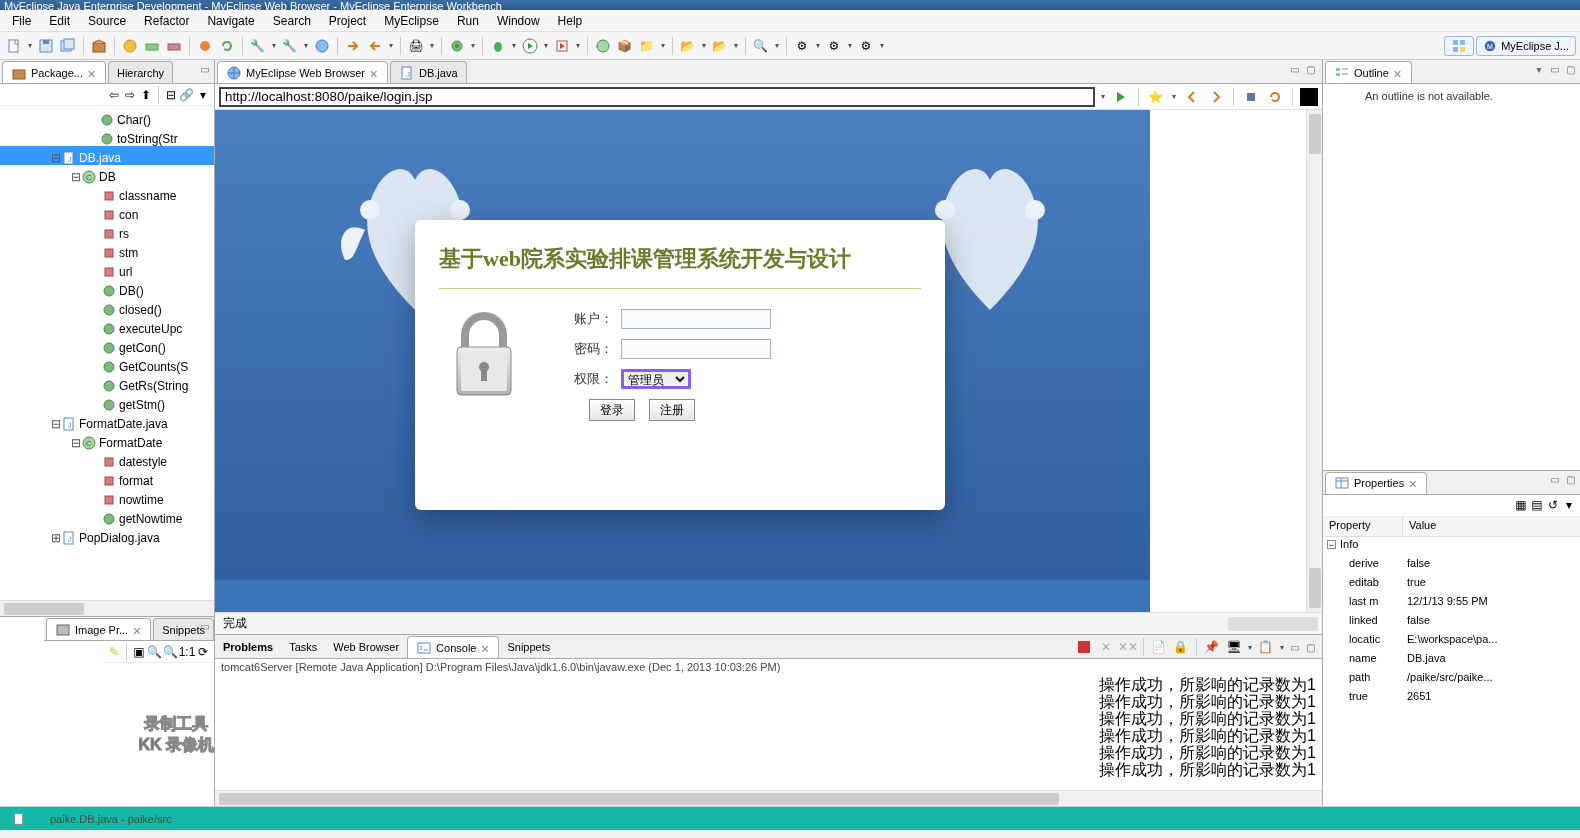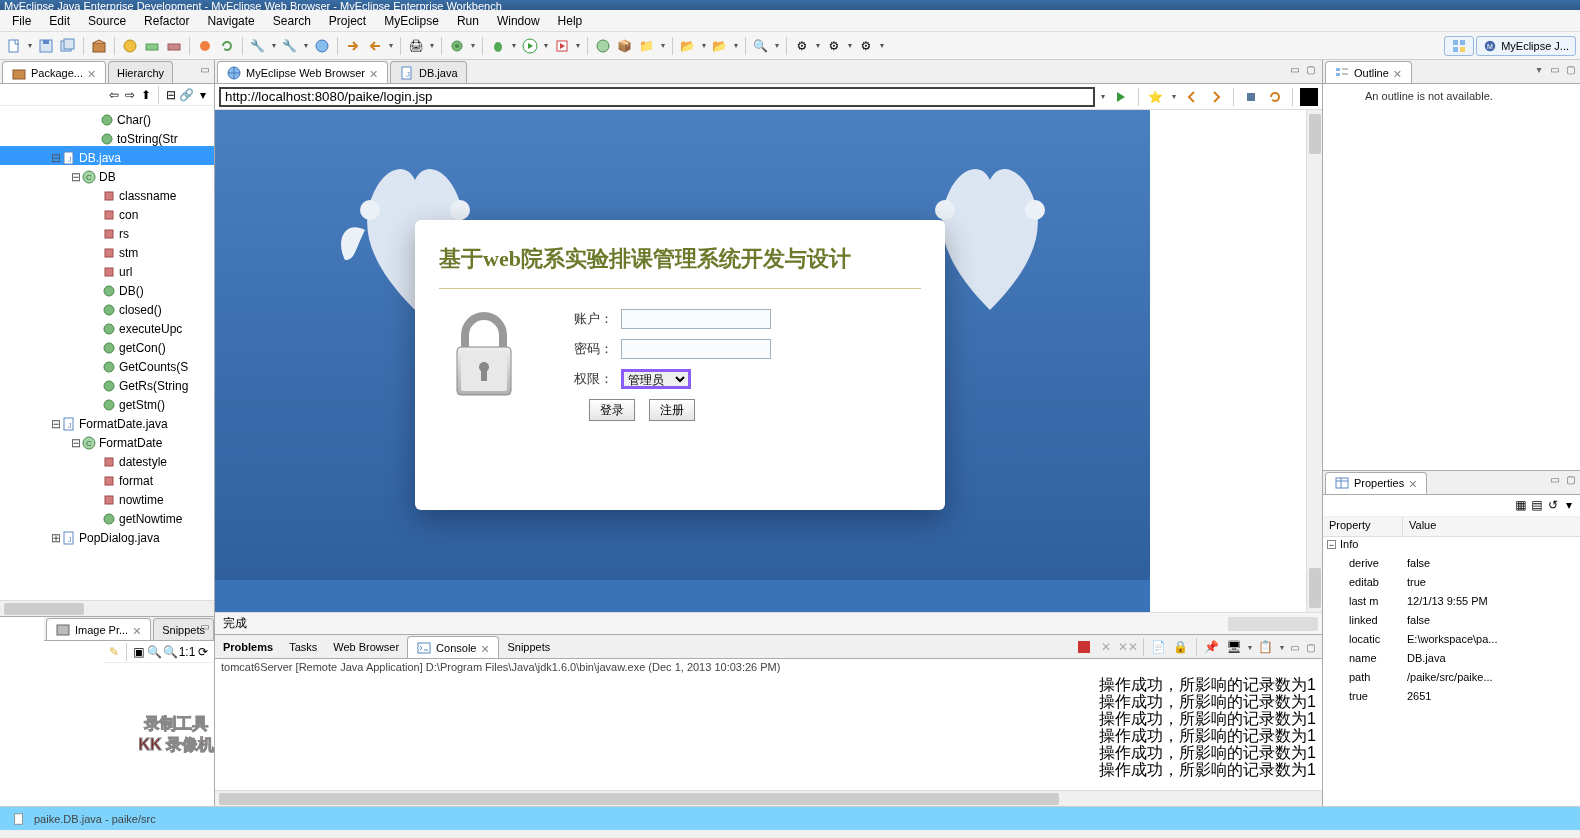--- a/index.html
+++ b/index.html
@@ -34,21 +34,21 @@
   .tree-row.selected { background: #3399ff; color: #fff; }
   .tree-indent { display: inline-block; }
   .tree-toggle { width: 12px; text-align: center; color: #555; cursor: pointer; }
   .tree-icon { width: 14px; height: 14px; margin-right: 3px; }
   .scroll-h { height: 16px; background: #f0f0f0; border-top: 1px solid #ddd; position: relative; }
   .scroll-h .thumb { position: absolute; left: 4px; width: 80px; height: 12px; top: 2px; background: #ccc; border-radius: 2px; }
   
   
   .lower-left { height: 190px; border-top: 1px solid #aaa; display: flex; flex-direction: column; align-items: flex-end; }
   .watermark-area { flex: 1; display: flex; align-items: center; justify-content: center; }
-  .watermark { text-align:center; color:#7f1d1d; font-weight:bold; font-size:16px; -webkit-text-stroke:1px #888; }
+  .watermark { text-align:center; color:#737373; font-weight:bold; font-size:16px; -webkit-text-stroke:1px #888; }
   
   
   .center-panel { flex: 1; display: flex; flex-direction: column; background: #fff; }
   .editor-tabs { height: 24px; background: #f0f0f0; border-bottom: 1px solid #aaa; display: flex; align-items: flex-end; position: relative; }
   .editor-tab { height: 22px; padding: 2px 8px; background: #fff; border: 1px solid #aaa; border-bottom: none; border-radius: 4px 4px 0 0; display: flex; align-items: center; gap: 4px; margin-left: 2px; font-size: 11px; }
   .editor-tab.inactive { background: #e8e8e8; }
   .editor-controls { position: absolute; right: 4px; top: 2px; display: flex; gap: 2px; }
   .url-bar { height: 26px; display: flex; align-items: center; padding: 0 4px; gap: 4px; border-bottom: 1px solid #ddd; }
   .url-input { flex: 1; height: 20px; border: 2px solid #404040; padding: 0 4px; background: #fff; }
   .browser-content { flex: 1; position: relative; overflow: auto; background: #fff; display:flex; }
@@ -101,21 +101,21 @@
   .props-row { height:19px; display:flex; }
   .props-key { width:80px; padding:1px 6px; }
   .props-val { flex:1; padding:1px 4px; }
   .props-group { padding:1px 4px; }
   .persp-btn { height:20px; background:#eef4fc; border:1px solid #99b8dd; border-radius:3px; padding:0 6px; display:flex; align-items:center; gap:4px; font-size:11px; }
   
   .right-panel .tabs-row, .left-panel .tabs-row { position:relative; }
   .mini-btns { position:absolute; right:2px; top:2px; display:flex; gap:2px; }
   .mini-btn { width:14px; height:14px; font-size:10px; color:#666; display:flex; align-items:center; justify-content:center; }
   
-  .bottom-status { height:24px; border-top:1px solid #ccc; background:#7dd3fc; display:flex; align-items:center; padding:0 12px; font-size:11px; color:#444; gap:8px; }
+  .bottom-status { height:24px; border-top:1px solid #ccc; background:#14b8a6; display:flex; align-items:center; padding:0 12px; font-size:11px; color:#444; gap:24px; }
 </style>
 </head>
 <body>
 
 <div class="titlebar">
   <span>MyEclipse Java Enterprise Development - MyEclipse Web Browser - MyEclipse Enterprise Workbench</span>
 </div>
 
 <div class="menubar">
   <span class="menubar-item">File</span>

